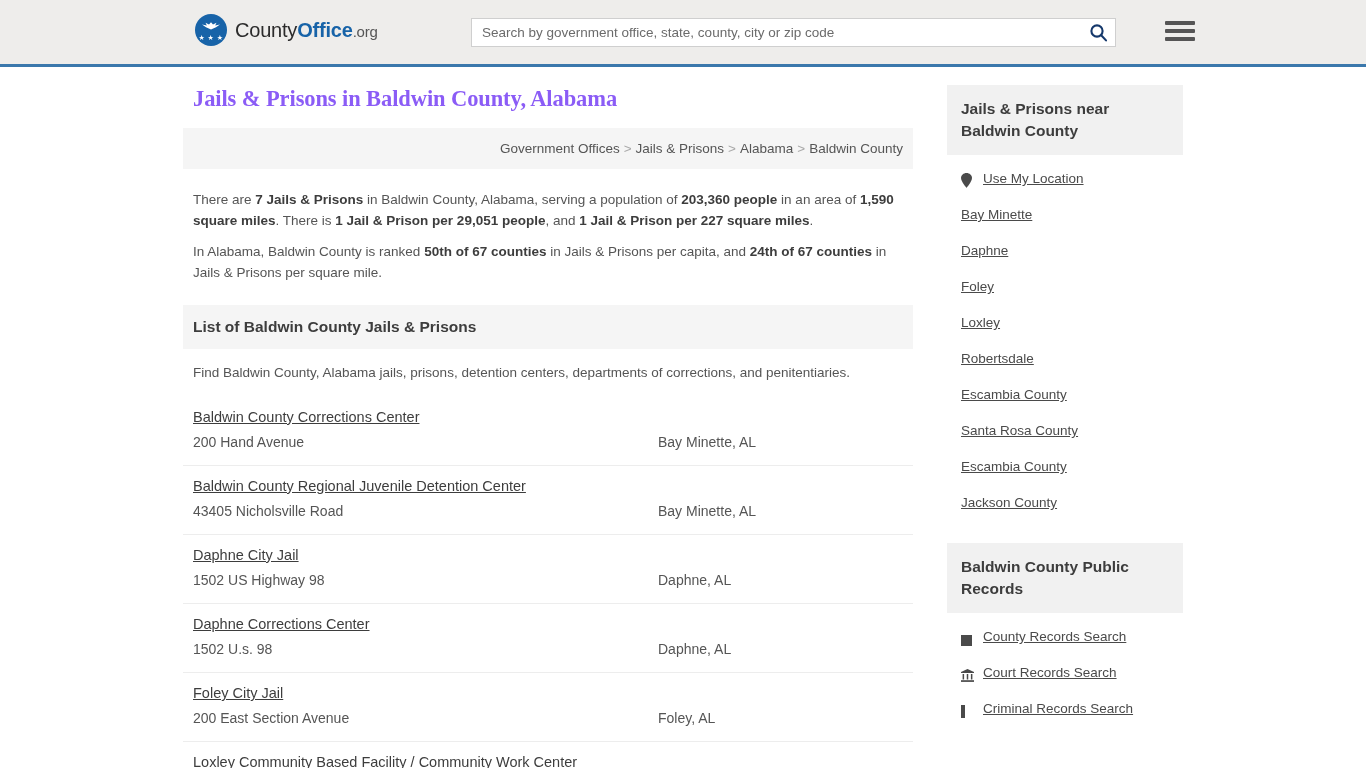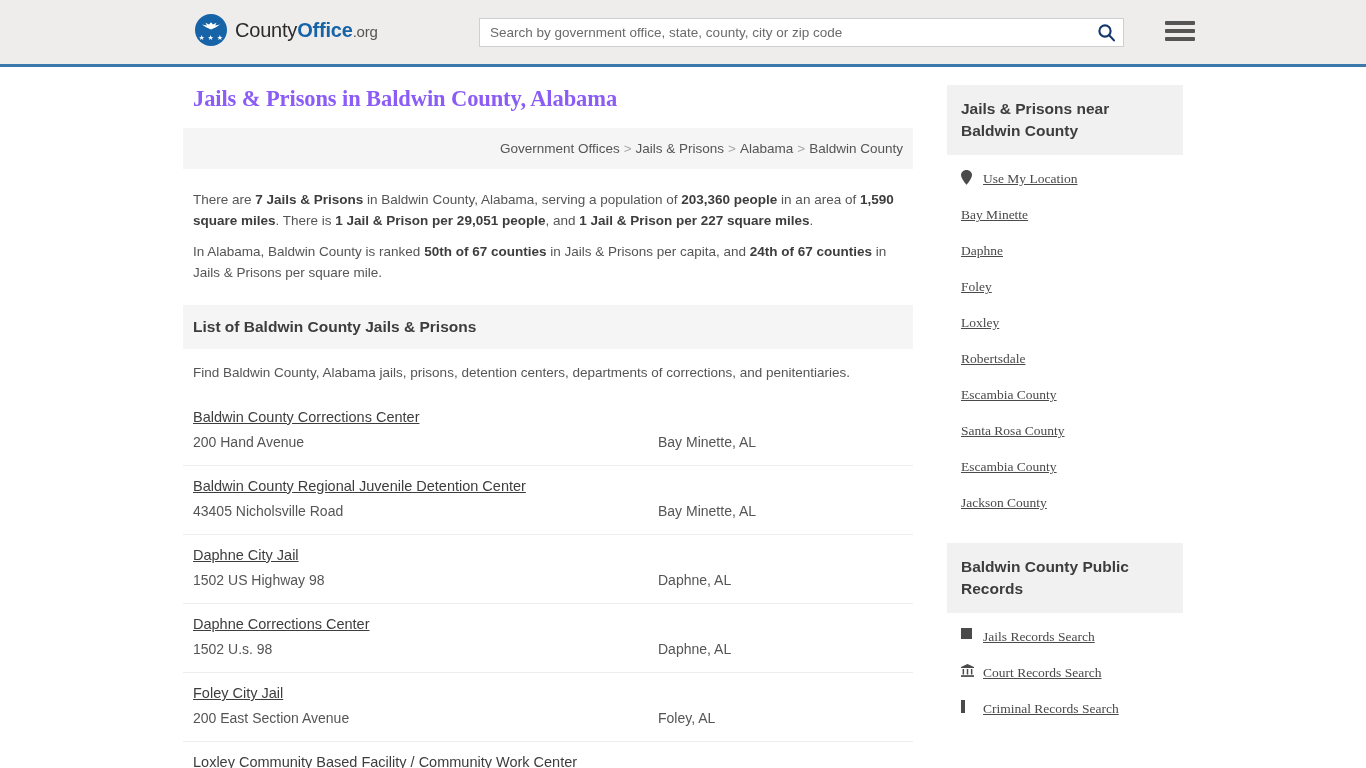--- a/index.html
+++ b/index.html
@@ -61,21 +61,21 @@
     font-size: 20px;
     color: #2b2b2b;
     letter-spacing: -0.2px;
     white-space: nowrap;
   }
   .brand-text .b { font-weight: bold; color: #1763a8; }
   .brand-text .tld { font-size: 15px; color: #555; }
 
   .searchwrap {
     position: absolute;
-    left: 296px; top: 18px;
+    left: 288px; top: 18px;
     width: 645px;
     height: 29px;
     background: #ffffff;
     border: 1px solid #cfcfcf;
     display: flex;
     align-items: center;
   }
   .search-input {
     flex: 1 1 auto;
     border: 0;
@@ -222,23 +222,22 @@
     font-size: 15.5px;
     font-weight: bold;
     color: #3d3d3d;
     line-height: 22px;
   }
   .side-links {
     padding: 6px 14px 0 14px;
   }
   .side-link-row {
     display: flex;
-    align-items: flex-start;
+    align-items: flex-end;
     padding: 9px 0;
-    font-family: Liberation Serif, serif;
   }
   .side-link-row .ico {
     width: 18px;
     flex: 0 0 18px;
     display: flex;
     align-items: center;
     justify-content: flex-start;
   }
   .side-link {
     font-size: 13.5px;
@@ -411,21 +410,21 @@
     </div>
 
     <div class="side-card-head second">Baldwin County Public Records</div>
 
     <div class="side-links">
 
       <div class="side-link-row with-icon">
         <span class="ico">
           <span class="icon-square"></span>
         </span>
-        <a class="side-link">Jails Records Search</a>
+        <a class="side-link">County Records Search</a>
       </div>
 
       <div class="side-link-row with-icon">
         <span class="ico">
           <svg width="13" height="13" viewBox="0 0 13 13">
             <path d="M6.5 0 L13 3 L13 4 L0 4 L0 3 Z" fill="#4a4a4a"></path>
             <rect x="1.6" y="5" width="1.5" height="5.5" fill="#4a4a4a"></rect>
             <rect x="5.75" y="5" width="1.5" height="5.5" fill="#4a4a4a"></rect>
             <rect x="9.9" y="5" width="1.5" height="5.5" fill="#4a4a4a"></rect>
             <rect x="0" y="11.2" width="13" height="1.7" fill="#4a4a4a"></rect>

